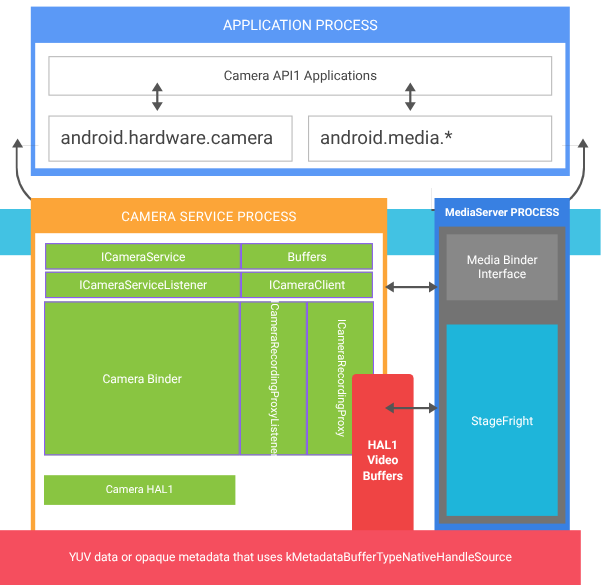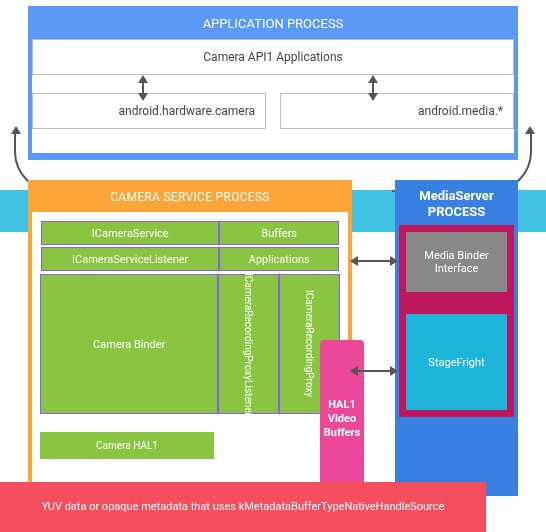--- a/index.html
+++ b/index.html
@@ -12,24 +12,24 @@
 .arrow.v{width:2px}
 .arrow::before,.arrow::after{content:"";position:absolute;width:0;height:0}
 .arrow.h::before{left:-6px;top:-4px;border-right:8px solid #555;border-top:5px solid transparent;border-bottom:5px solid transparent}
 .arrow.h::after{right:-6px;top:-4px;border-left:8px solid #555;border-top:5px solid transparent;border-bottom:5px solid transparent}
 .arrow.v::before{top:-6px;left:-4px;border-bottom:8px solid #555;border-left:5px solid transparent;border-right:5px solid transparent}
 .arrow.v::after{bottom:-6px;left:-4px;border-top:8px solid #555;border-left:5px solid transparent;border-right:5px solid transparent}
 
 
 .app-proc{position:absolute;left:28px;top:6px;width:490px;height:154px;background:#5b99f6;padding:4px}
 .app-title{color:#fff;font-weight:400;font-size:13px;text-align:center;padding:6px 0 8px}
-.app-inner{background:#fff;height:114px;position:relative}
+.app-inner{background:#fff;padding:12px;height:114px;position:relative}
 .api-apps{border:1px solid #bbb;text-align:center;font-size:12px;color:#444;padding:10px;margin-bottom:18px}
 .hw-group{display:flex;gap:14px}
-.hw-box{flex:1;border:1px solid #bbb;text-align:right;font-size:12px;color:#444;padding:10px}
+.hw-box{flex:1;border:1px solid #bbb;text-align:left;font-size:17px;color:#444;padding:10px}
 
 
 .ribbon{position:absolute;left:0;top:190px;width:546px;height:42px;background:#42c2e3}
 
 
 .cam-proc{position:absolute;left:28px;top:180px;width:324px;height:316px;background:#fca538;padding:4px}
 .cam-title{color:#fff;font-weight:400;font-size:12px;text-align:center;padding:6px 0 8px;letter-spacing:.3px}
 .cam-inner{background:#fff;height:274px;padding:8px;position:relative}
 .g-table{display:flex;border:1px solid #fff}
 .g-cell{background:#89c541;color:#fff;font-size:11px;border:1px solid #8b5cf6;display:flex;align-items:center;justify-content:center;text-align:center}
@@ -38,31 +38,31 @@
 .c-a{flex:1.5}
 .c-b{flex:1}
 .bottom-grid{display:flex;height:140px;margin-top:2px}
 .svc{flex:1.5}
 .vcol{flex:.5}
 .vtext{writing-mode:vertical-rl;text-orientation:mixed;font-size:10px;padding:4px}
 .hal1{background:#89c541;color:#fff;font-size:10px;text-align:center;padding:8px;margin-top:18px;width:58%}
 
 
 .ms-proc{position:absolute;left:395px;top:180px;width:123px;height:316px;background:#3880e2;padding:4px}
-.ms-title{color:#fff;font-weight:700;font-size:13px;text-align:center;padding:4px 0 6px;line-height:1.2}
-.ms-inner{background:#be185d;height:192px;padding:7px;display:flex;flex-direction:column;gap:22px}
+.ms-title{color:#fff;font-weight:700;font-size:10px;text-align:center;padding:4px 0 6px;line-height:1.2}
+.ms-inner{background:#737373;height:270px;padding:7px;display:flex;flex-direction:column;gap:22px}
 .ms-box{color:#fff;font-size:11px;text-align:center;display:flex;align-items:center;justify-content:center;padding:6px}
 .binder{background:#888;height:60px}
 .sf{background:#1eb5da;flex:1}
 
 
-.hal1-video{position:absolute;left:320px;top:340px;width:44px;height:158px;background:#ec4899;color:#fff;font-size:11px;font-weight:700;text-align:center;display:flex;align-items:center;justify-content:center;padding:6px;line-height:1.3;border-top-left-radius:4px;border-top-right-radius:4px}
+.hal1-video{position:absolute;left:320px;top:340px;width:56px;height:158px;background:#ef4444;color:#fff;font-size:11px;font-weight:700;text-align:center;display:flex;align-items:center;justify-content:center;padding:6px;line-height:1.3;border-top-left-radius:4px;border-top-right-radius:4px}
 
 
-.yuv{position:absolute;left:0;bottom:0;width:486px;height:50px;background:#f54e5e;color:#fff;font-size:11px;text-align:center;display:flex;align-items:center;justify-content:center;line-height:1.35}
+.yuv{position:absolute;left:0;bottom:0;width:528px;height:50px;background:#f54e5e;color:#fff;font-size:11px;text-align:center;display:flex;align-items:center;justify-content:center;line-height:1.35}
 
 
 .curved{position:absolute;left:14px;top:132px;width:130px;height:60px;border-left:2px solid #555;border-bottom:2px solid #555;border-bottom-left-radius:40px}
 .curved::before{content:"";position:absolute;top:-6px;left:-5px;border-bottom:8px solid #555;border-left:5px solid transparent;border-right:5px solid transparent}
 .curved2{position:absolute;right:14px;top:132px;width:140px;height:60px;border-right:2px solid #555;border-bottom:2px solid #555;border-bottom-right-radius:40px}
 .curved2::before{content:"";position:absolute;top:-6px;right:-5px;border-bottom:8px solid #555;border-left:5px solid transparent;border-right:5px solid transparent}
 </style>
 </head>
 <body>
 
@@ -88,21 +88,21 @@
 
   <div class="cam-proc">
     <div class="cam-title">CAMERA SERVICE PROCESS</div>
     <div class="cam-inner">
       <div class="g-table row1">
         <div class="g-cell c-a">ICameraService</div>
         <div class="g-cell c-b">Buffers</div>
       </div>
       <div class="g-table row2">
         <div class="g-cell c-a">ICameraServiceListener</div>
-        <div class="g-cell c-b">Applications</div>
+        <div class="g-cell c-b">ICameraClient</div>
       </div>
       <div class="bottom-grid">
         <div class="g-cell svc">Camera Binder</div>
         <div class="g-cell vcol">
             <span class="vtext">ICameraRecordingProxyListener</span>
           </div>
         <div class="g-cell vcol">
             <span class="vtext">ICameraRecordingProxy</span>
           </div>
       </div>

